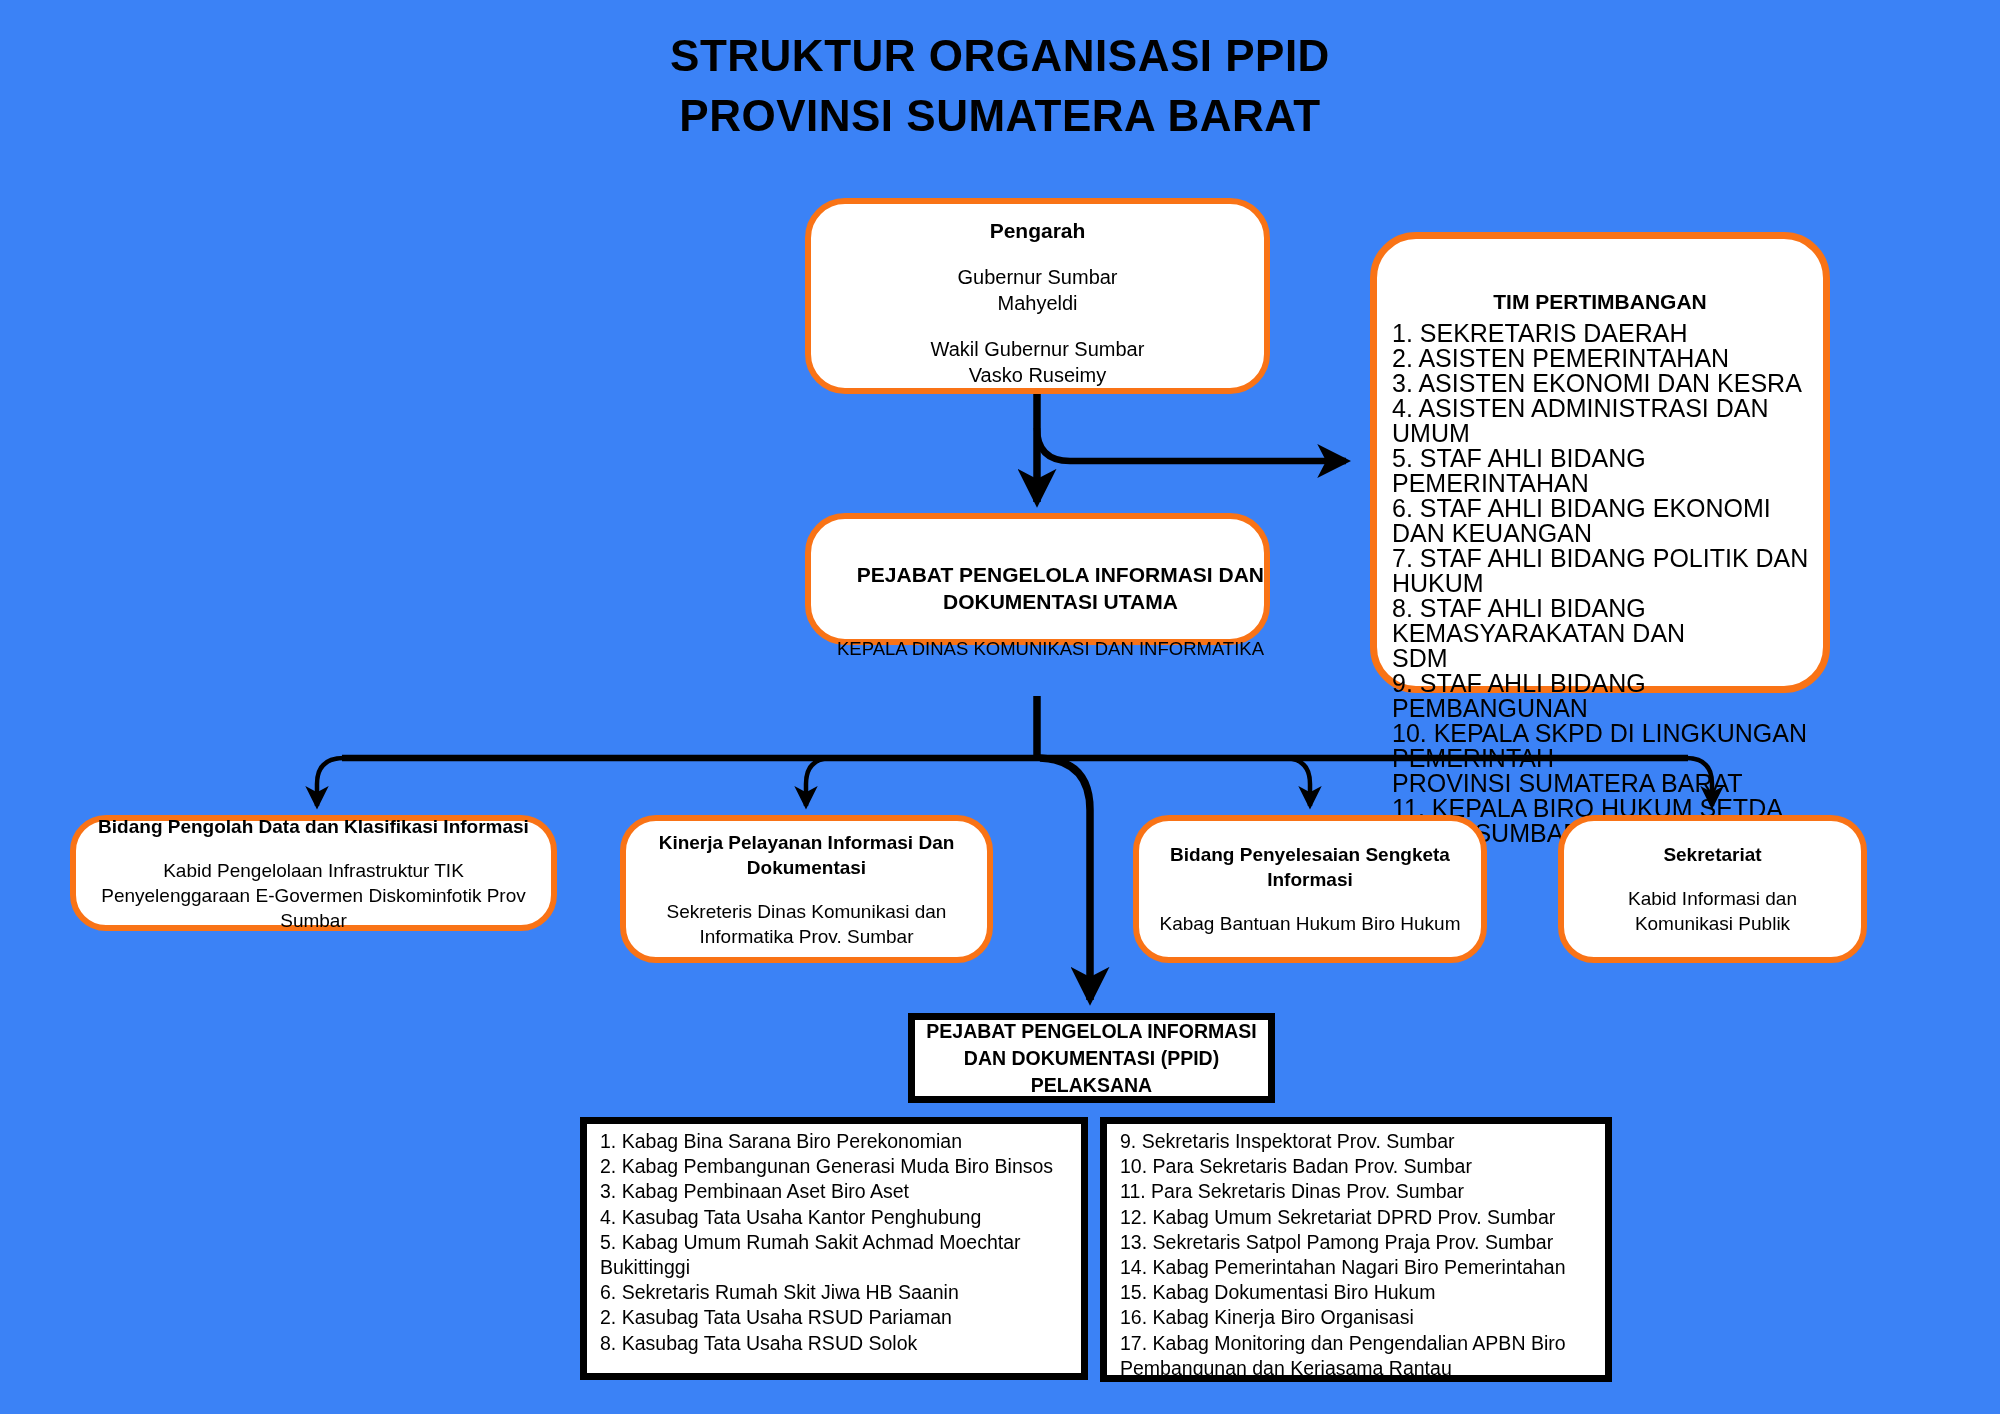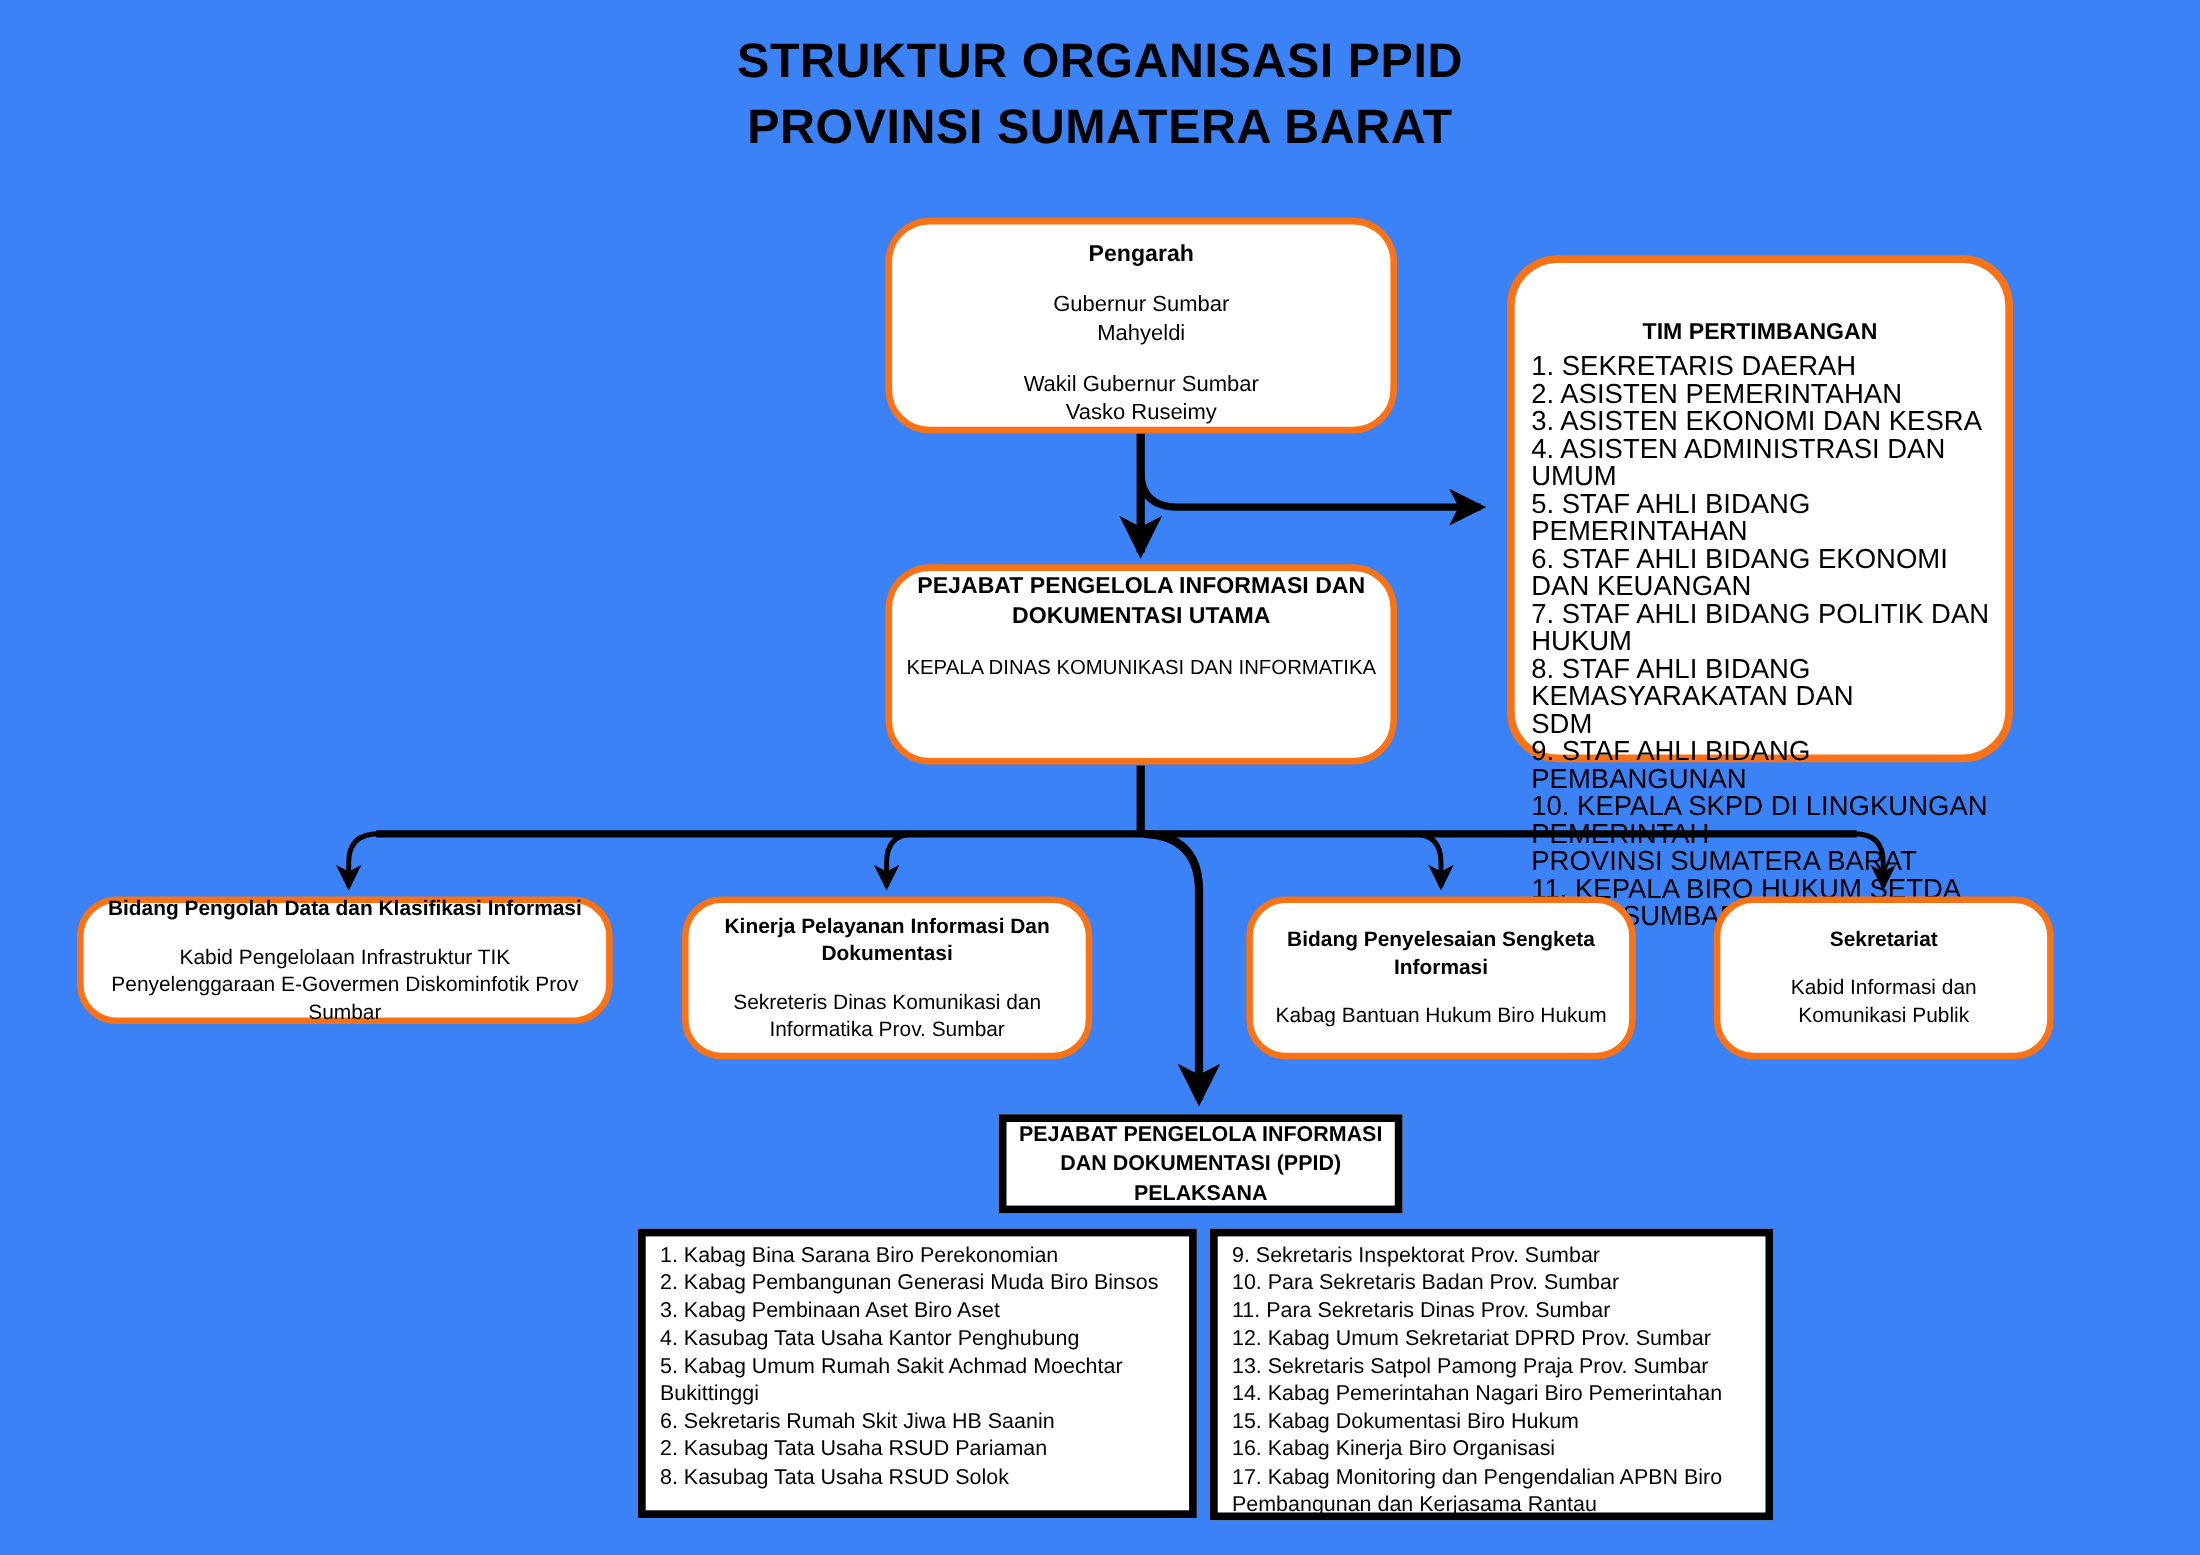--- a/index.html
+++ b/index.html
@@ -27,21 +27,21 @@
   .name{font-size:20px;line-height:26px;font-weight:400;}
 
   .pengarah{left:805px;top:198px;width:465px;height:196px;padding-top:14px;}
   .pengarah .gap{height:20px;flex:0 0 auto;}
 
   .tim{left:1370px;top:232px;width:460px;height:461px;border-width:7px;border-radius:46px;padding-top:50px;}
   .tim .hdr{margin-bottom:6px;}
   .tim-list{width:100%;box-sizing:border-box;padding:0 10px 0 15px;text-align:left;}
   .tim-item{font-size:25px;line-height:25px;white-space:pre-line;}
 
-  .utama{left:805px;top:513px;width:465px;height:182px;justify-content:flex-start;}
+  .utama{left:805px;top:513px;width:465px;height:132px;padding-top:42px;justify-content:flex-start;align-items:flex-end;}
   .utama .hdr{line-height:27px;margin-bottom:22px;}
   .sub{font-size:18.5px;line-height:24px;}
 
   .row{border-radius:36px;justify-content:center;padding:10px 10px;}
   .row .hdr2{font-weight:700;font-size:19px;line-height:25px;}
   .row .body{font-size:19px;line-height:25px;margin-top:19px;}
   .b1{left:70px;top:815px;width:487px;height:116px;}
   .b2{left:620px;top:815px;width:373px;height:148px;}
   .b3{left:1133px;top:815px;width:354px;height:148px;}
   .b4{left:1558px;top:815px;width:309px;height:148px;}

